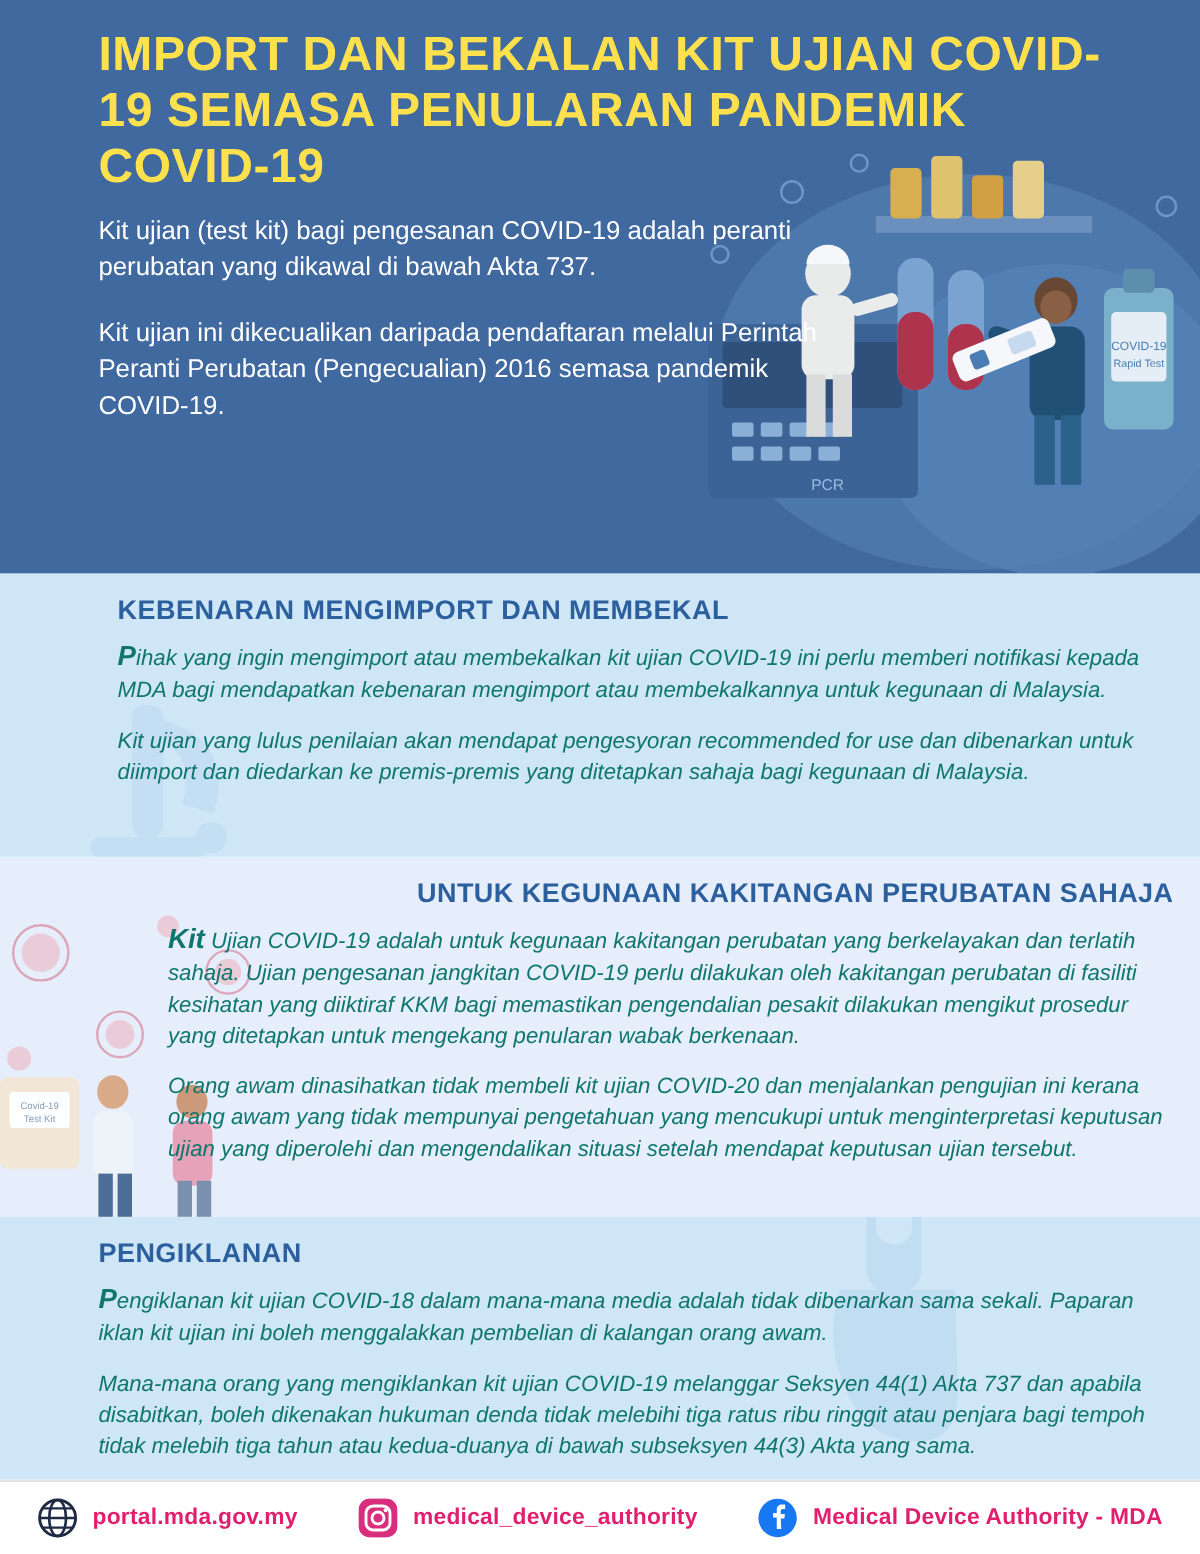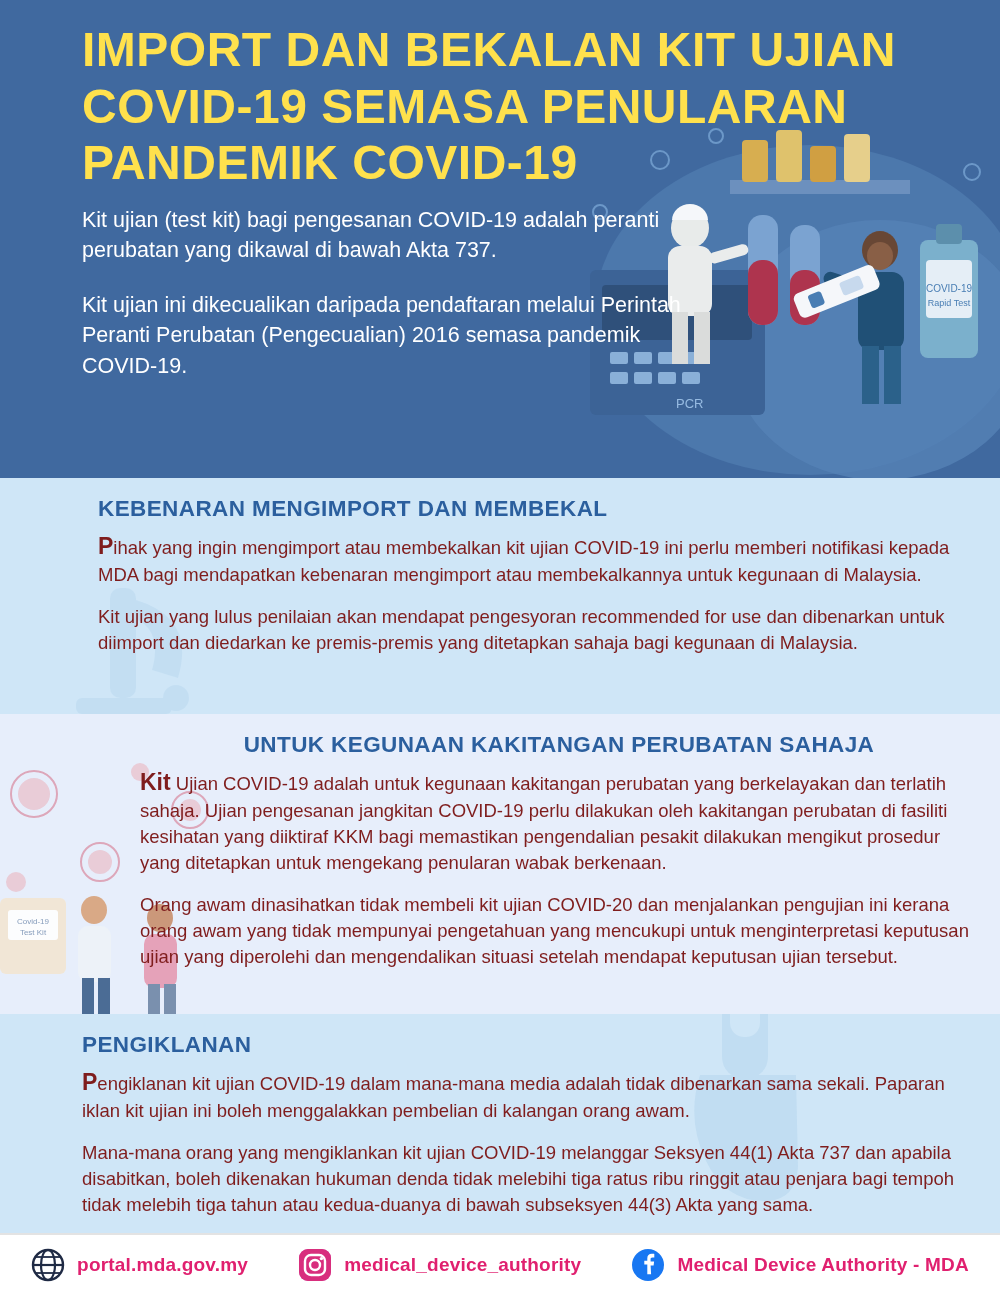--- a/index.html
+++ b/index.html
@@ -28,21 +28,21 @@
     width: 420px; height: 360px;
     opacity: 0.95;
   }
   .header-inner {
     position: relative;
     padding: 22px 40px 0 82px;
     z-index: 3;
   }
   .title {
     color: #ffe14d;
-    font-size: 48px;
+    font-size: 40px;
     font-weight: bold;
     line-height: 1.18;
     letter-spacing: 0.5px;
     text-transform: uppercase;
     max-width: 860px;
   }
   .lead {
     color: #ffffff;
     font-size: 21.5px;
     line-height: 1.42;
@@ -61,27 +61,28 @@
   .sec-inner.right { padding: 18px 22px 20px 140px; }
 
   .sec-head {
     color: #2b5f9e;
     font-size: 22.5px;
     font-weight: bold;
     letter-spacing: 0.4px;
     text-transform: uppercase;
     margin-bottom: 8px;
   }
-  .sec-head.right { text-align: center; }
+  .sec-head.right { text-align: right; }
 
   .sec-p {
-    color: #7f1d1d;
+    color: #0f766e;
     font-size: 18.5px;
     line-height: 1.40;
     margin-bottom: 16px;
+    font-style: italic;
   }
   .sec-p:last-child { margin-bottom: 0; }
   .sec-p .cap { font-size: 23px; font-weight: bold; }
 
   
   .art { position: absolute; z-index: 1; pointer-events: none; }
 
   .art-micro { left: -10px; top: 70px; width: 300px; height: 230px; opacity: .45; }
   .art-people { left: -10px; top: 18px; width: 330px; height: 290px; opacity: .9; }
   .art-thermo { right: 180px; bottom: -10px; width: 150px; height: 300px; opacity: .55; }
@@ -269,21 +270,21 @@
       <g fill="#b6d6ee">
         <rect x="52" y="4" width="46" height="120" rx="22"></rect>
         <path d="M30 120 q-14 44 6 86 q20 42 62 40 q28 -2 30 -34 l-2 -92 z"></path>
       </g>
       <rect x="60" y="16" width="30" height="66" rx="14" fill="#cfe6f7"></rect>
       <text x="75" y="56" font-size="17" fill="#8fbfe0" text-anchor="middle" font-family="Liberation Sans, sans-serif">37</text>
     </svg>
     <div class="sec-inner">
       <div class="sec-head">PENGIKLANAN</div>
       <div class="sec-p">
-        <span class="cap">P</span><span>engiklanan kit ujian COVID-19 dalam mana-mana media adalah tidak dibenarkan sama sekali. Paparan iklan kit ujian ini boleh menggalakkan pembelian di kalangan orang awam.</span>
+        <span class="cap">P</span><span>engiklanan kit ujian COVID-18 dalam mana-mana media adalah tidak dibenarkan sama sekali. Paparan iklan kit ujian ini boleh menggalakkan pembelian di kalangan orang awam.</span>
       </div>
       <div class="sec-p">
         <span>Mana-mana orang yang mengiklankan kit ujian COVID-19 melanggar Seksyen 44(1) Akta 737 dan apabila disabitkan, boleh dikenakan hukuman denda tidak melebihi tiga ratus ribu ringgit atau penjara bagi tempoh tidak melebih tiga tahun atau kedua-duanya di bawah subseksyen 44(3) Akta yang sama.</span>
       </div>
     </div>
   </div>
 
   <div class="footer">
 
     <div class="f-item">

